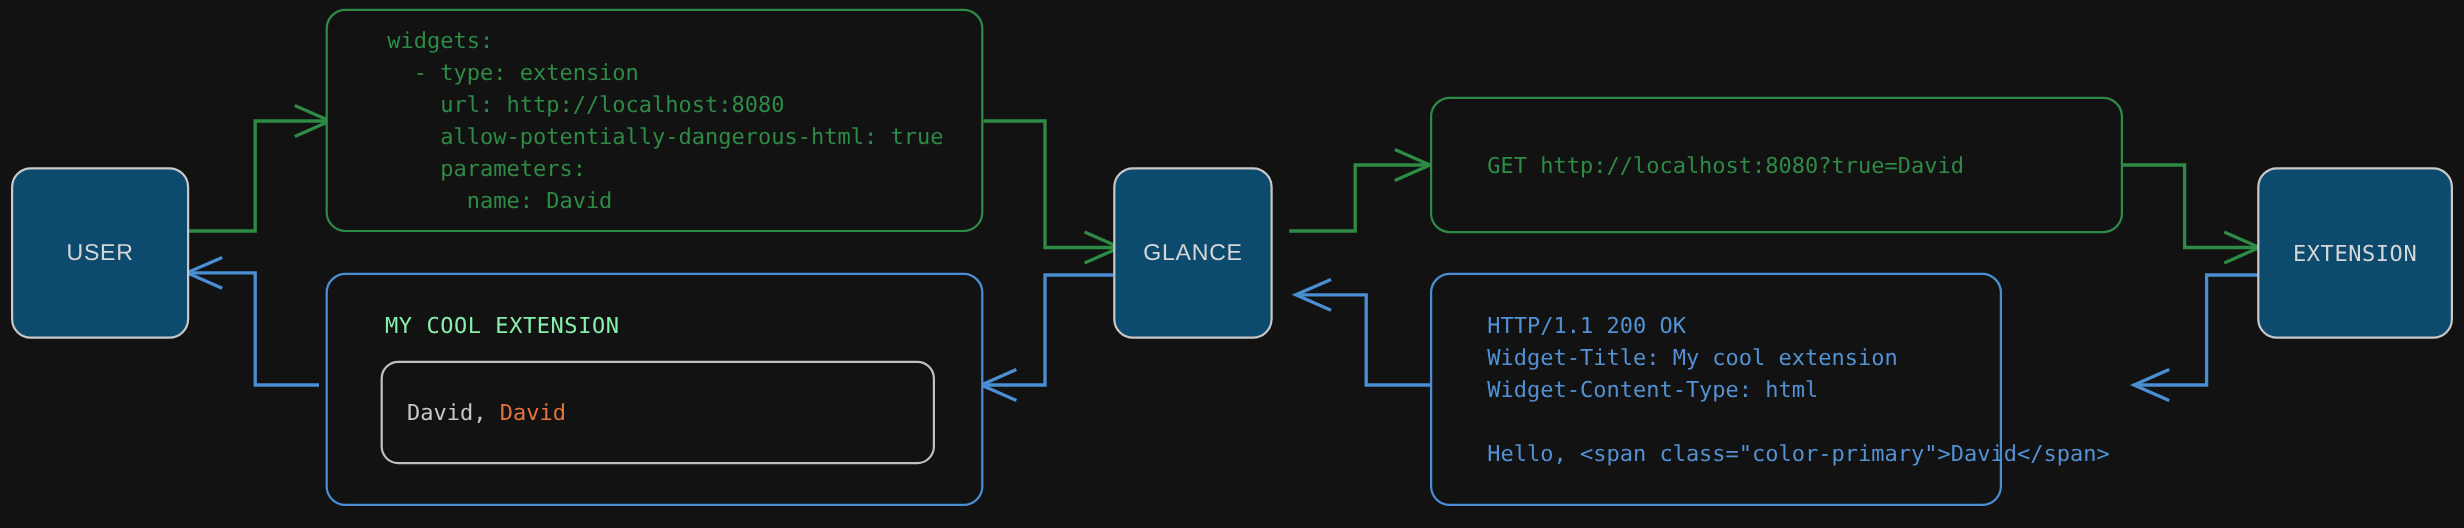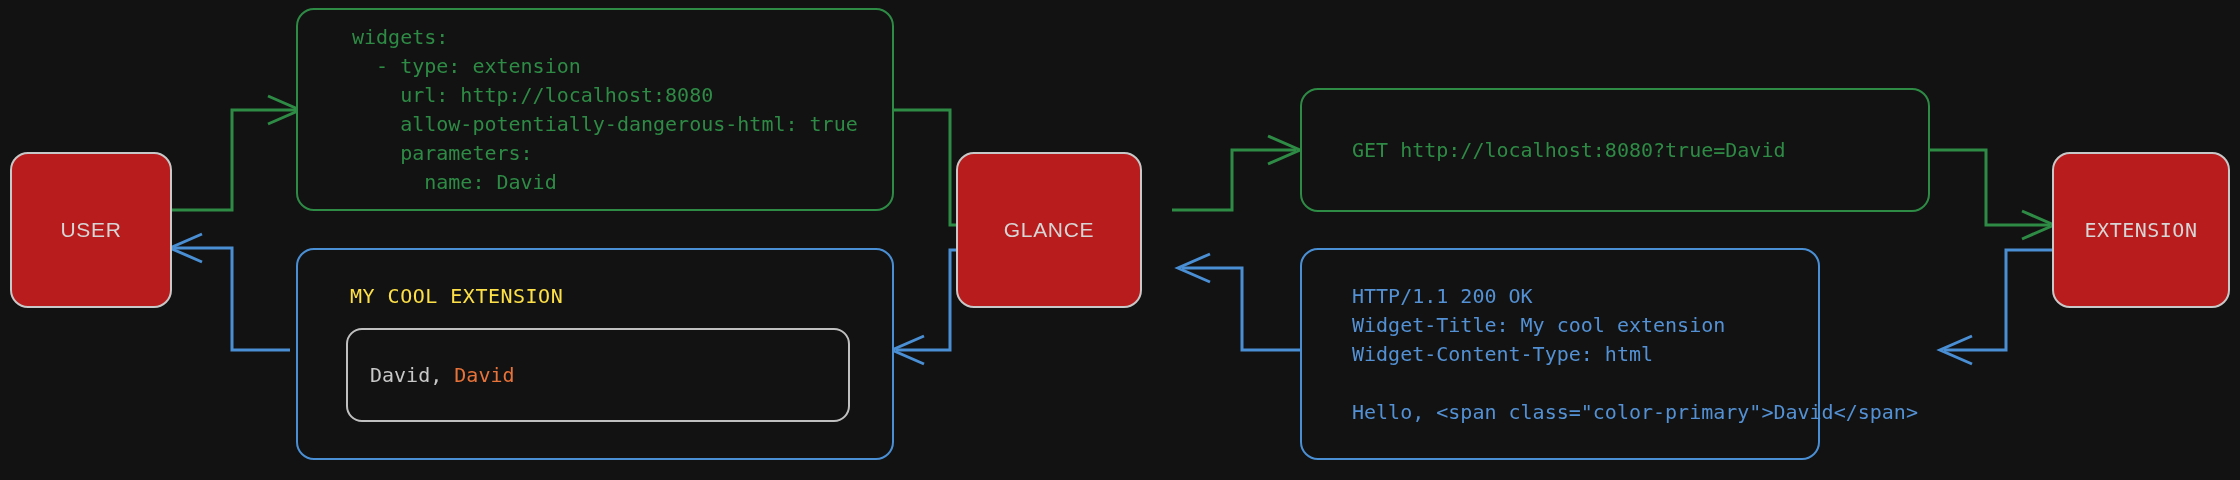--- a/index.html
+++ b/index.html
@@ -22,21 +22,21 @@
     top: 0;
     width: 2240px;
     height: 480px;
     pointer-events: none;
     z-index: 1;
   }
   .node {
     position: absolute;
     z-index: 2;
     box-sizing: border-box;
-    background: #b91c1c;
+    background: #0c4a6e;
     border: 2px solid #c8c8c8;
     border-radius: 18px;
     display: flex;
     align-items: center;
     justify-content: center;
   }
   .node-label {
     font-family: "Liberation Sans", sans-serif;
     font-size: 21px;
     letter-spacing: 0.7px;
@@ -79,21 +79,21 @@
   .code-pad-green {
     padding-left: 38px;
   }
   .code-pad-blue {
     padding-left: 50px;
   }
   .render-title {
     font-family: "DejaVu Sans Mono", monospace;
     font-size: 20px;
     letter-spacing: 0.5px;
-    color: #fde047;
+    color: #86efac;
     padding: 0 0 0 52px;
     margin-top: 34px;
   }
   .render-card {
     margin: 20px 42px 0 48px;
     border: 2px solid #c0c0c0;
     border-radius: 16px;
     height: 94px;
     display: flex;
     align-items: center;
@@ -159,21 +159,21 @@
         <polyline points="202,234 170,248 202,262" fill="none"></polyline>
       </g>
 
     </g>
   </svg>
 
   <div class="node" style="left:10px; top:152px; width:162px; height:156px;">
     <span class="node-label">USER</span>
   </div>
 
-  <div class="node" style="left:956px; top:152px; width:186px; height:156px;">
+  <div class="node" style="left:1012px; top:152px; width:145px; height:156px;">
     <span class="node-label">GLANCE</span>
   </div>
 
   <div class="node" style="left:2052px; top:152px; width:178px; height:156px;">
     <span class="node-label mono">EXTENSION</span>
   </div>
 
   <div class="codebox" style="left:296px; top:8px; width:598px; height:203px;padding-left:16px;">
     <pre class="code code-pad-green">widgets:
   - type: extension

